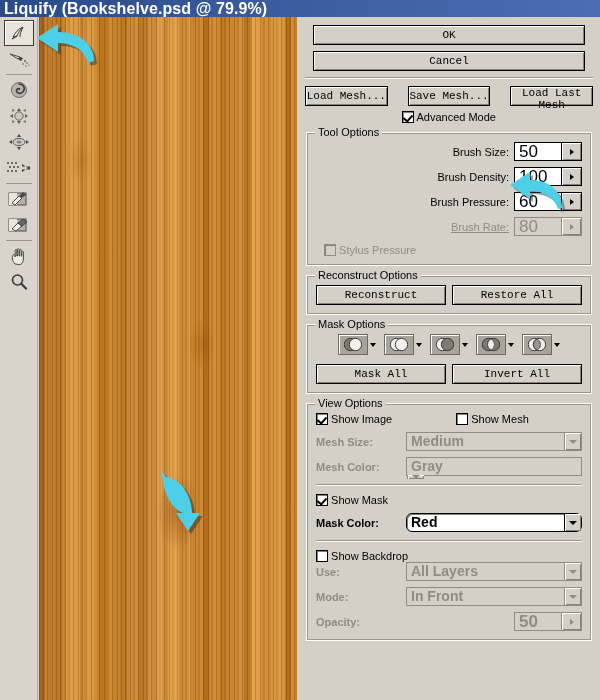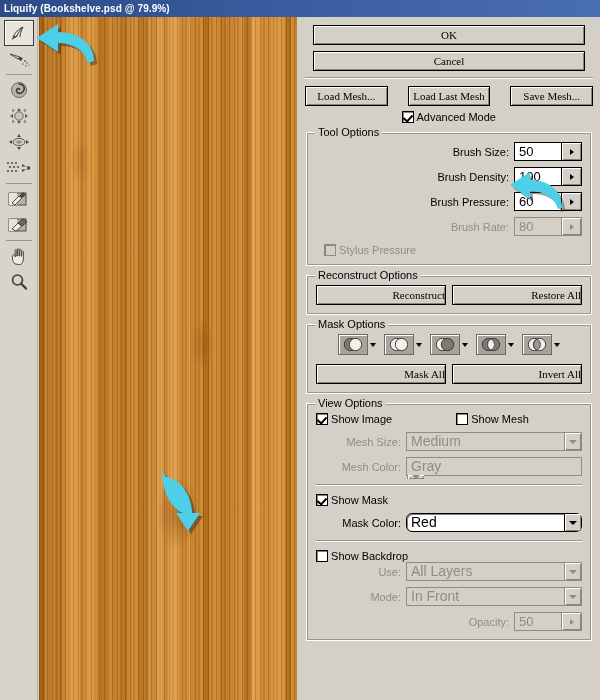--- a/index.html
+++ b/index.html
@@ -17,21 +17,21 @@
     background: #d4d0c8;
   }
 
   
   #titlebar {
     position: absolute; left: 0; top: 0;
     width: 600px; height: 17px;
     background: linear-gradient(to right, #2b4a87 0%, #3a5c9e 45%, #4a6eb3 100%);
     color: #ffffff;
     font-weight: bold;
-    font-size: 10px;
+    font-size: 16px;
     line-height: 17px;
     padding-left: 4px;
     letter-spacing: 0.1px;
     white-space: nowrap;
     overflow: hidden;
   }
 
   
   #toolstrip {
     position: absolute; left: 0; top: 17px;
@@ -102,21 +102,21 @@
 
   
   #panel {
     position: absolute; left: 298px; top: 17px;
     width: 302px; height: 683px;
     background: #d4d0c8;
     padding: 6px 7px 0 7px;
   }
 
   button.win {
-    font-family: Liberation Serif, serif;
+    font-family: Liberation Mono, monospace;
     font-size: 11px;
     color: #000;
     background: #d4d0c8;
     border: 1px solid #000000;
     box-shadow: inset 1px 1px 0 #ffffff, inset -1px -1px 0 #87837b;
     padding: 0;
     height: 20px;
     cursor: default;
   }
   button.win.wide { display: block; width: 100%; }
@@ -166,32 +166,32 @@
   .group > .legend {
     position: absolute; top: -7px; left: 8px;
     background: #d4d0c8;
     padding: 0 3px;
     font-size: 11px; color: #000;
   }
 
   
   .frow { display: flex; align-items: center; justify-content: flex-end; margin-bottom: 6px; }
   .frow .lbl { margin-right: 5px; white-space: nowrap; }
-  .frow .lbl.disabled { color: #908c84; }
+  .frow .lbl.disabled { color: #908c84; text-decoration: underline; }
 
   .spin {
     display: flex; align-items: stretch;
     width: 68px; height: 19px;
     border: 1px solid #000;
     background: #ffffff;
     box-shadow: inset 1px 1px 0 #87837b;
   }
   .spin .val {
     flex: 1; padding: 0 0 0 4px; line-height: 17px;
-    font-size: 13px; color: #000; background: #fff;
+    font-size: 17px; color: #000; background: #fff;
     overflow: hidden; white-space: nowrap;
   }
   .spin .sbtn {
     width: 20px; border-left: 1px solid #000;
     background: #d4d0c8;
     box-shadow: inset 1px 1px 0 #ffffff, inset -1px -1px 0 #87837b;
     display: flex; align-items: center; justify-content: center;
   }
   .spin .sbtn i {
     display: block; width: 0; height: 0;
@@ -223,21 +223,21 @@
     border-top: 4px solid #000;
     border-left: 4px solid transparent;
     border-right: 4px solid transparent;
   }
   .combo.disabled { border-color: #908c84; background: #d4d0c8; box-shadow: none; }
   .combo.disabled .val { color: #908c84; }
   .combo.disabled .arrow { border-left-color: #908c84; }
   .combo.disabled .arrow i { border-top-color: #908c84; }
 
   .btnrow { display: flex; gap: 6px; }
-  .btnrow button { flex: 1; text-align: right; }
+  .btnrow button { flex: 1; }
 
   
   .maskicons { display: flex; justify-content: center; gap: 8px; margin-bottom: 9px; }
   .mi-wrap { display: flex; align-items: center; }
   .mi {
     width: 30px; height: 21px;
     background: #a8a49c;
     border: 1px solid #6e6a62;
     box-shadow: inset 1px 1px 0 #ffffff;
     display: flex; align-items: center; justify-content: center;
@@ -248,21 +248,21 @@
     border-left: 3.5px solid transparent;
     border-right: 3.5px solid transparent;
   }
 
   .viewrow { display: flex; align-items: center; gap: 6px; margin-bottom: 7px; }
   .viewrow .spacer { width: 52px; }
   .grp-hr {
     height: 0; border-top: 1px solid #9a968e; border-bottom: 1px solid #ffffff;
     margin: 8px 0 8px 0;
   }
-  .right-align { display: flex; justify-content: flex-end; align-items: center; }
+  .right-align { display: flex; justify-content: space-between; align-items: center; font-weight: bold; }
   .right-align .lbl { margin-right: 5px; }
 </style>
 </head>
 <body>
 
 <div id="app">
 
   <div id="titlebar">
     <span>Liquify (Bookshelve.psd @ 79.9%)</span>
   </div>
@@ -428,22 +428,22 @@
 
     <div class="topbtns">
       <button class="win wide">OK</button>
       <button class="win wide">Cancel</button>
     </div>
 
     <div class="hr"></div>
 
     <div class="meshrow">
       <button class="win">Load Mesh...</button>
+      <button class="win">Save Mesh...</button>
       <button class="win">Load Last Mesh</button>
-      <button class="win">Save Mesh...</button>
     </div>
 
     <div class="center" style="margin:5px 0 9px 0;">
       <label class="chk">
         <span class="cb checked"></span>
         <span>Advanced Mode</span>
       </label>
     </div>
 
     <div class="group">

